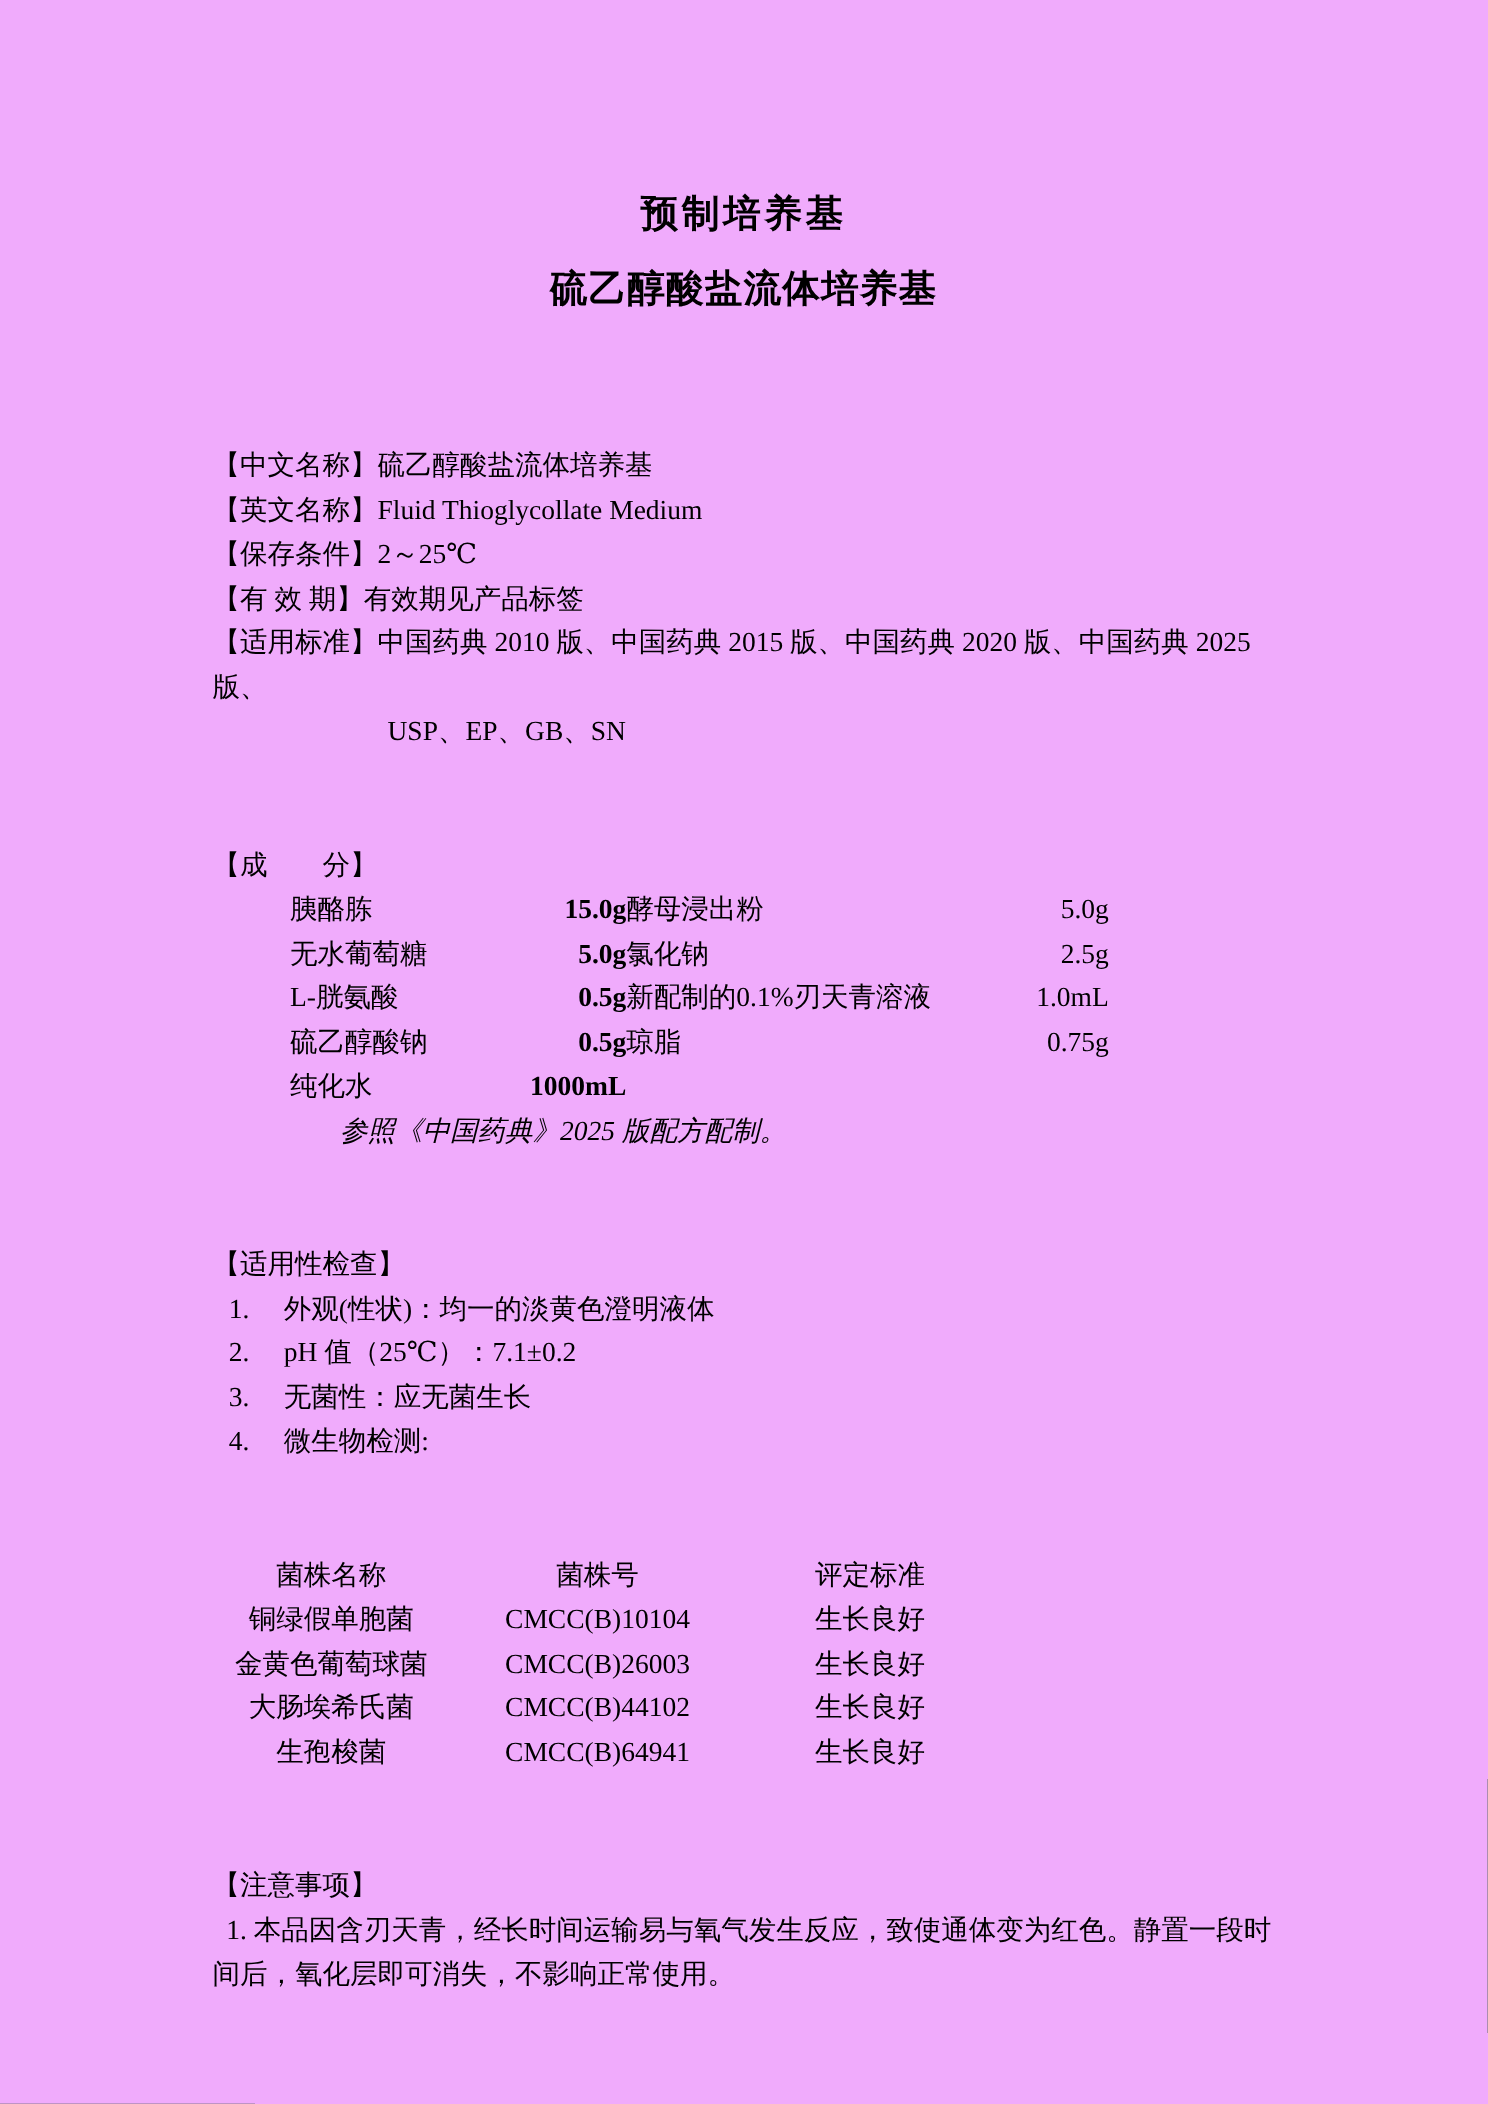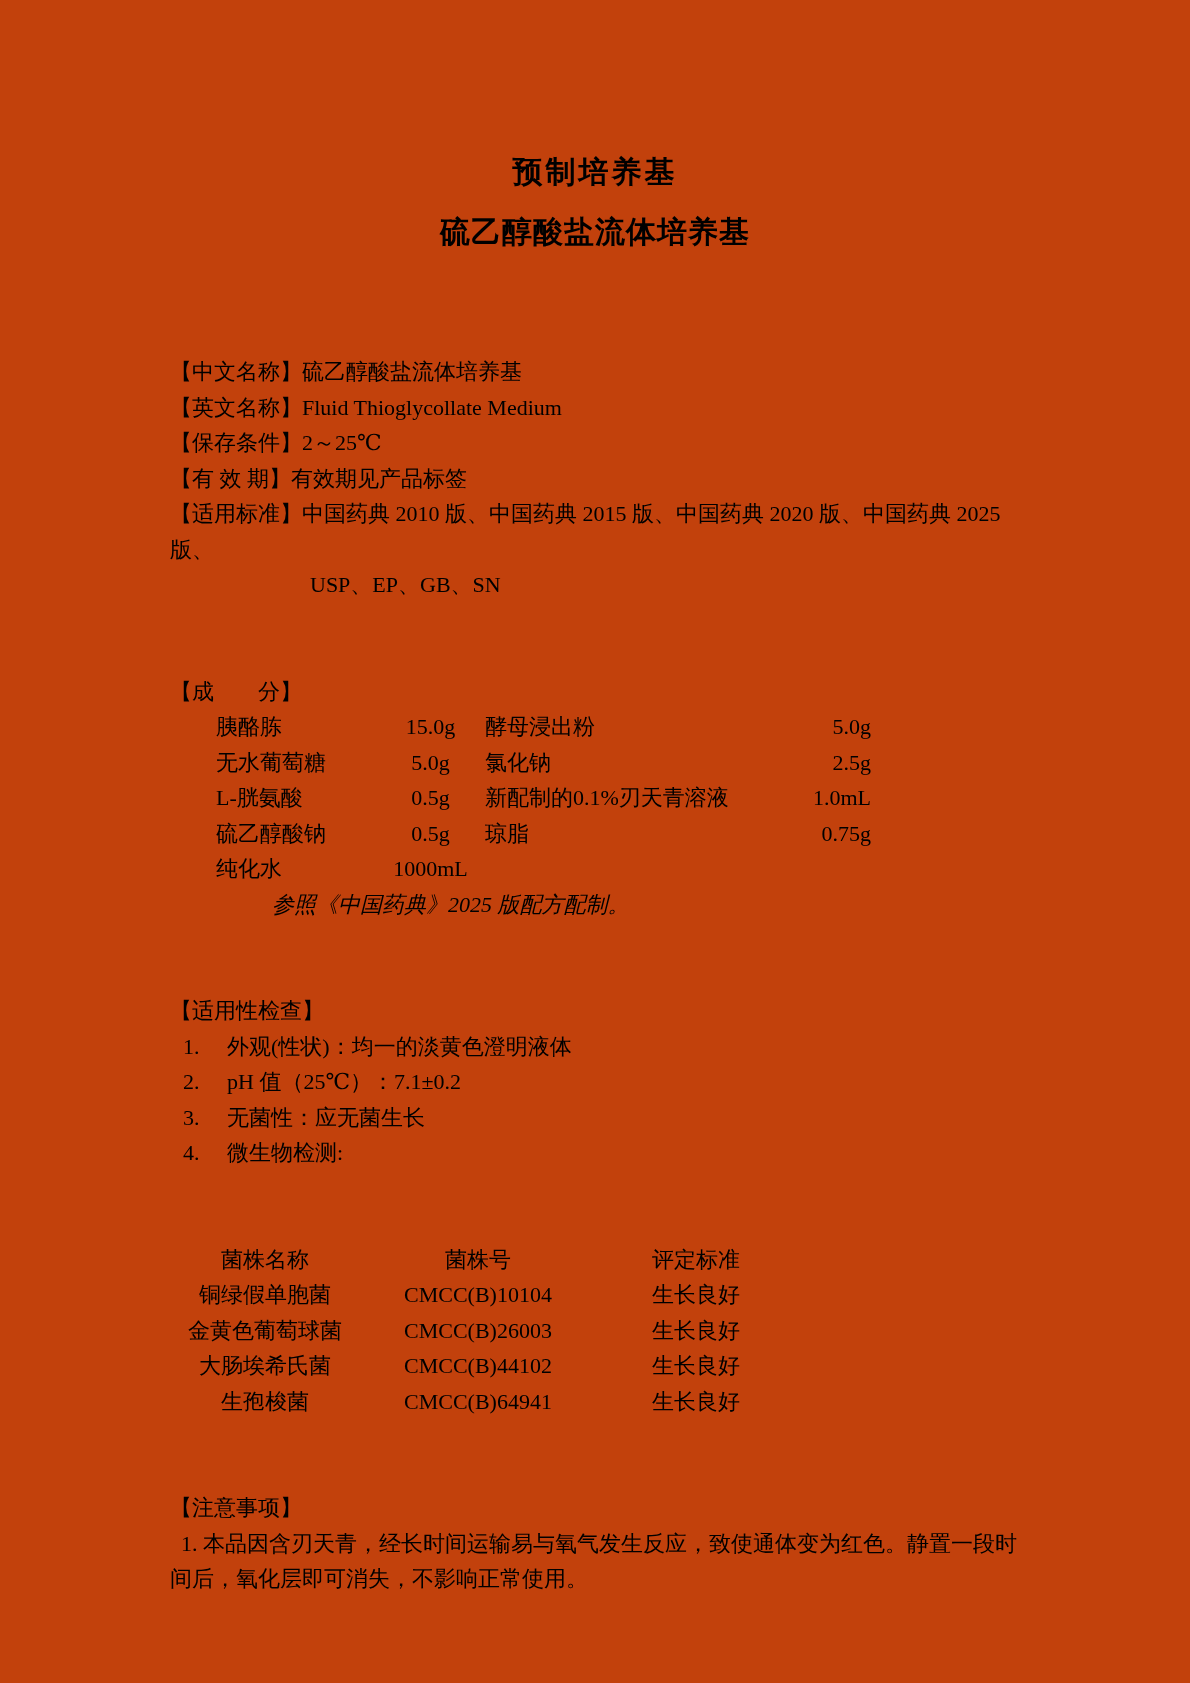--- a/index.html
+++ b/index.html
@@ -1,21 +1,21 @@
 <!DOCTYPE html>
 <html><head>
 <meta charset="utf-8">
 <style>
   html, body { margin: 0; padding: 0; background: #777; }
   .page {
     position: relative;
     width: 1190px;
     height: 1683px;
     margin: 0 auto;
-    background: #c2410c;
+    background: #f0abfc;
     box-sizing: border-box;
     padding-top: 157px;
     color: #000;
     font-family: "Liberation Serif", "DejaVu Serif", serif;
     overflow: hidden;
   }
   .doc-title {
     margin: 0;
     font-size: 30px;
     line-height: 30px;
@@ -38,22 +38,22 @@
     font-size: 22px;
     line-height: 35.5px;
     white-space: pre-wrap;
   }
   .line { min-height: 35.5px; }
   .indent-value { padding-left: 140px; }    
   .indent-note  { padding-left: 102px; font-style: italic; }    
 
   
   .crow { display: flex; }
-  .cn1 { margin-left: 46px; width: 160px; }
-  .cq1 { width: 109px; text-align: center; }
+  .cn1 { margin-left: 62px; width: 160px; }
+  .cq1 { width: 109px; text-align: right; font-weight: bold; }
   .cn2 { width: 268px; }
   .cq2 { width: 118px; text-align: right; }
 
   
   .check { padding-left: 13px; }
   .check-num { display: inline-block; width: 44px; }
 
   
   .trow { display: flex; gap: 28px; }
   .tc1 { width: 190px; text-align: center; }

